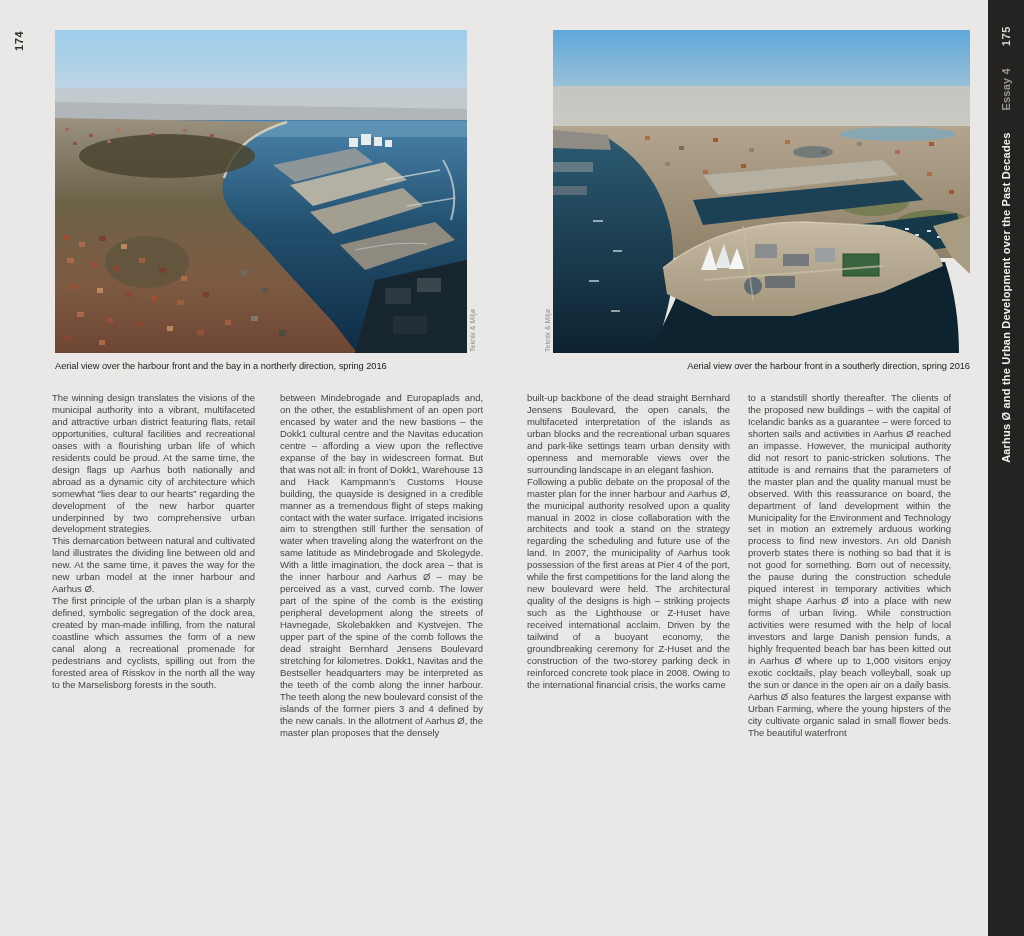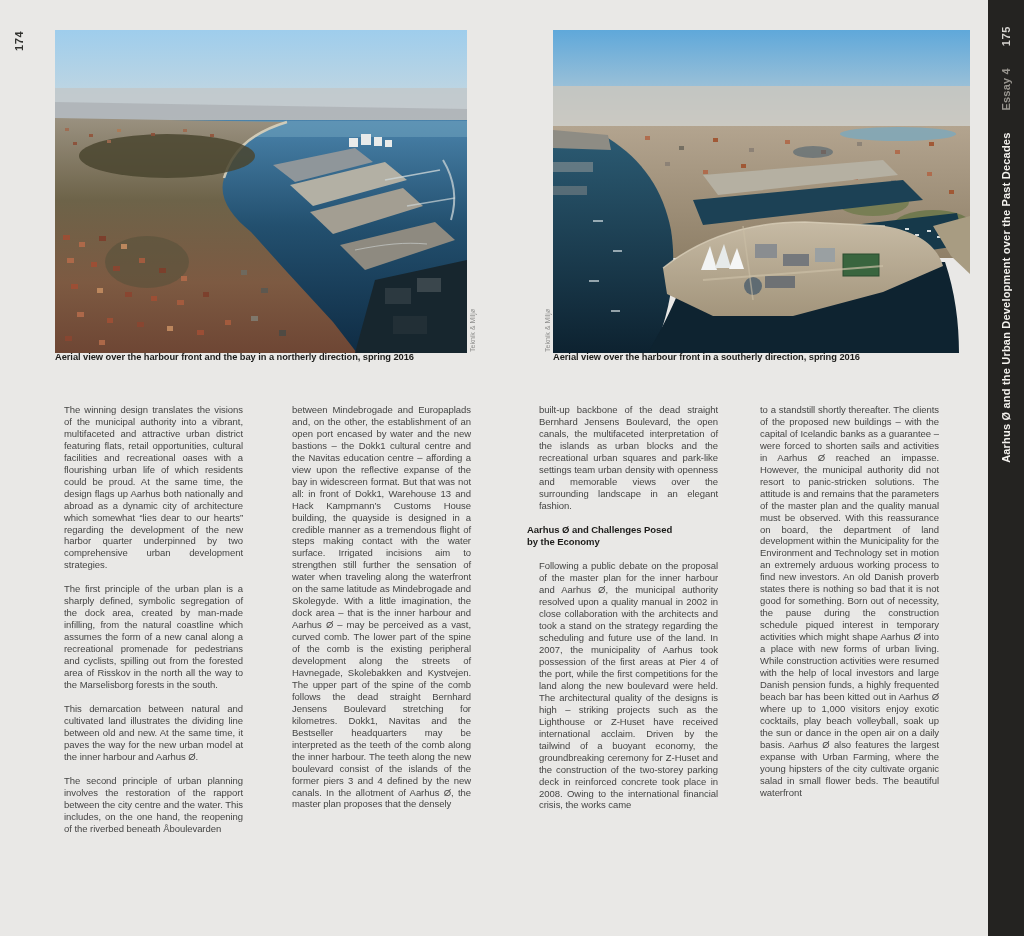--- a/index.html
+++ b/index.html
@@ -12,39 +12,39 @@
   .folio-left {
     position:absolute; left:13px; top:51px;
     transform-origin:0 0; transform:rotate(-90deg);
     font-size:11px; font-weight:bold; color:#32322f; letter-spacing:.6px;
   }
   .photo { position:absolute; top:30px; height:323px; }
   #photo-left  { left:55px;  width:412px; }
   #photo-right { left:553px; width:417px; }
   .photo svg { display:block; width:100%; height:100%; }
   .caption {
-    position:absolute; top:352px; font-size:9.3px; font-weight:bold;
+    position:absolute; top:361px; font-size:9.3px; font-weight:normal;
     color:#1c1c1a; letter-spacing:-0.05px;
   }
   #caption-left  { left:55px;  width:412px; }
-  #caption-right { left:553px; width:417px; }
+  #caption-right { left:553px; width:417px;text-align:right; }
   .credit {
     position:absolute; transform-origin:0 0; transform:rotate(-90deg);
     font-size:7px; color:#8f8f8d; white-space:nowrap;
   }
   #credit-left  { left:469px; top:352px; }
   #credit-right { left:544px; top:352px; }
   .col {
     position:absolute; top:392px; width:203px; height:541px; overflow:hidden;
     font-size:9.5px; line-height:11.95px; color:#454544;
     text-align:justify; letter-spacing:-0.05px;
   }
   #col-a { left:52px; }  #col-b { left:280px; }
   #col-c { left:527px; } #col-d { left:748px; }
-  .col p { margin:12px; }
+  .col p { margin:0; }
   .subhead { font-weight:bold; color:#1c1c1a; margin:12px 0; line-height:12.4px; text-align:left; }
   .sidebar { position:absolute; right:0; top:0; width:36px; height:936px; background:#242321; }
   .sidebar-line {
     position:absolute; left:0; top:936px; width:936px; height:36px;
     transform-origin:0 0; transform:rotate(-90deg);
     display:flex; align-items:center; justify-content:flex-end;
     padding-right:26px; box-sizing:border-box; gap:22px;
     font-weight:bold; font-size:11px; letter-spacing:.2px; white-space:nowrap;
   }
   .sidebar-title { color:#f4f2ee; }
@@ -238,35 +238,30 @@
   </svg>
 </div>
 
 <div class="caption" id="caption-left">Aerial view over the harbour front and the bay in a northerly direction, spring 2016</div>
 <div class="caption" id="caption-right">Aerial view over the harbour front in a southerly direction, spring 2016</div>
 <div class="credit" id="credit-left">Teknik &amp; Miljø</div>
 <div class="credit" id="credit-right">Teknik &amp; Miljø</div>
 
 <div class="col" id="col-a">
   <p>The winning design translates the visions of the municipal authority into a vibrant, multifaceted and attractive urban district featuring flats, retail opportunities, cultural facilities and recreational oases with a flourishing urban life of which residents could be proud. At the same time, the design flags up Aarhus both nationally and abroad as a dynamic city of architecture which somewhat “lies dear to our hearts” regarding the development of the new harbor quarter underpinned by two comprehensive urban development strategies.</p>
+  <p>This demarcation between natural and cultivated land illustrates the dividing line between old and new. At the same time, it paves the way for the new urban model at the inner harbour and Aarhus Ø.</p>
   <p>The first principle of the urban plan is a sharply defined, symbolic segregation of the dock area, created by man-made infilling, from the natural coastline which assumes the form of a new canal along a recreational promenade for pedestrians and cyclists, spilling out from the forested area of Risskov in the north all the way to the Marselisborg forests in the south.</p>
-  <p>This demarcation between natural and cultivated land illustrates the dividing line between old and new. At the same time, it paves the way for the new urban model at the inner harbour and Aarhus Ø.</p>
-  <p>The second principle of urban planning involves the restoration of the rapport between the city centre and the water. This includes, on the one hand, the reopening of the riverbed beneath Åboulevarden</p>
 </div>
 
 <div class="col" id="col-b">
   <p>between Mindebrogade and Europaplads and, on the other, the establishment of an open port encased by water and the new bastions – the Dokk1 cultural centre and the Navitas education centre – affording a view upon the reflective expanse of the bay in widescreen format. But that was not all: in front of Dokk1, Warehouse 13 and Hack Kampmann’s Customs House building, the quayside is designed in a credible manner as a tremendous flight of steps making contact with the water surface. Irrigated incisions aim to strengthen still further the sensation of water when traveling along the waterfront on the same latitude as Mindebrogade and Skolegyde. With a little imagination, the dock area – that is the inner harbour and Aarhus Ø – may be perceived as a vast, curved comb. The lower part of the spine of the comb is the existing peripheral development along the streets of Havnegade, Skolebakken and Kystvejen. The upper part of the spine of the comb follows the dead straight Bernhard Jensens Boulevard stretching for kilometres. Dokk1, Navitas and the Bestseller headquarters may be interpreted as the teeth of the comb along the inner harbour. The teeth along the new boulevard consist of the islands of the former piers 3 and 4 defined by the new canals. In the allotment of Aarhus Ø, the master plan proposes that the densely</p>
 </div>
 
 <div class="col" id="col-c">
   <p>built-up backbone of the dead straight Bernhard Jensens Boulevard, the open canals, the multifaceted interpretation of the islands as urban blocks and the recreational urban squares and park-like settings team urban density with openness and memorable views over the surrounding landscape in an elegant fashion.</p>
-  <div class="subhead">
-    <div>Aarhus Ø and Challenges Posed</div>
-    <div>by the Economy</div>
-  </div>
   <p>Following a public debate on the proposal of the master plan for the inner harbour and Aarhus Ø, the municipal authority resolved upon a quality manual in 2002 in close collaboration with the architects and took a stand on the strategy regarding the scheduling and future use of the land. In 2007, the municipality of Aarhus took possession of the first areas at Pier 4 of the port, while the first competitions for the land along the new boulevard were held. The architectural quality of the designs is high – striking projects such as the Lighthouse or Z-Huset have received international acclaim. Driven by the tailwind of a buoyant economy, the groundbreaking ceremony for Z-Huset and the construction of the two-storey parking deck in reinforced concrete took place in 2008. Owing to the international financial crisis, the works came</p>
 </div>
 
 <div class="col" id="col-d">
   <p>to a standstill shortly thereafter. The clients of the proposed new buildings – with the capital of Icelandic banks as a guarantee – were forced to shorten sails and activities in Aarhus Ø reached an impasse. However, the municipal authority did not resort to panic-stricken solutions. The attitude is and remains that the parameters of the master plan and the quality manual must be observed. With this reassurance on board, the department of land development within the Municipality for the Environment and Technology set in motion an extremely arduous working process to find new investors. An old Danish proverb states there is nothing so bad that it is not good for something. Born out of necessity, the pause during the construction schedule piqued interest in temporary activities which might shape Aarhus Ø into a place with new forms of urban living. While construction activities were resumed with the help of local investors and large Danish pension funds, a highly frequented beach bar has been kitted out in Aarhus Ø where up to 1,000 visitors enjoy exotic cocktails, play beach volleyball, soak up the sun or dance in the open air on a daily basis. Aarhus Ø also features the largest expanse with Urban Farming, where the young hipsters of the city cultivate organic salad in small flower beds. The beautiful waterfront</p>
 </div>
 
 <div class="sidebar">
   <div class="sidebar-line">
     <span class="sidebar-title">Aarhus Ø and the Urban Development over the Past Decades</span>

